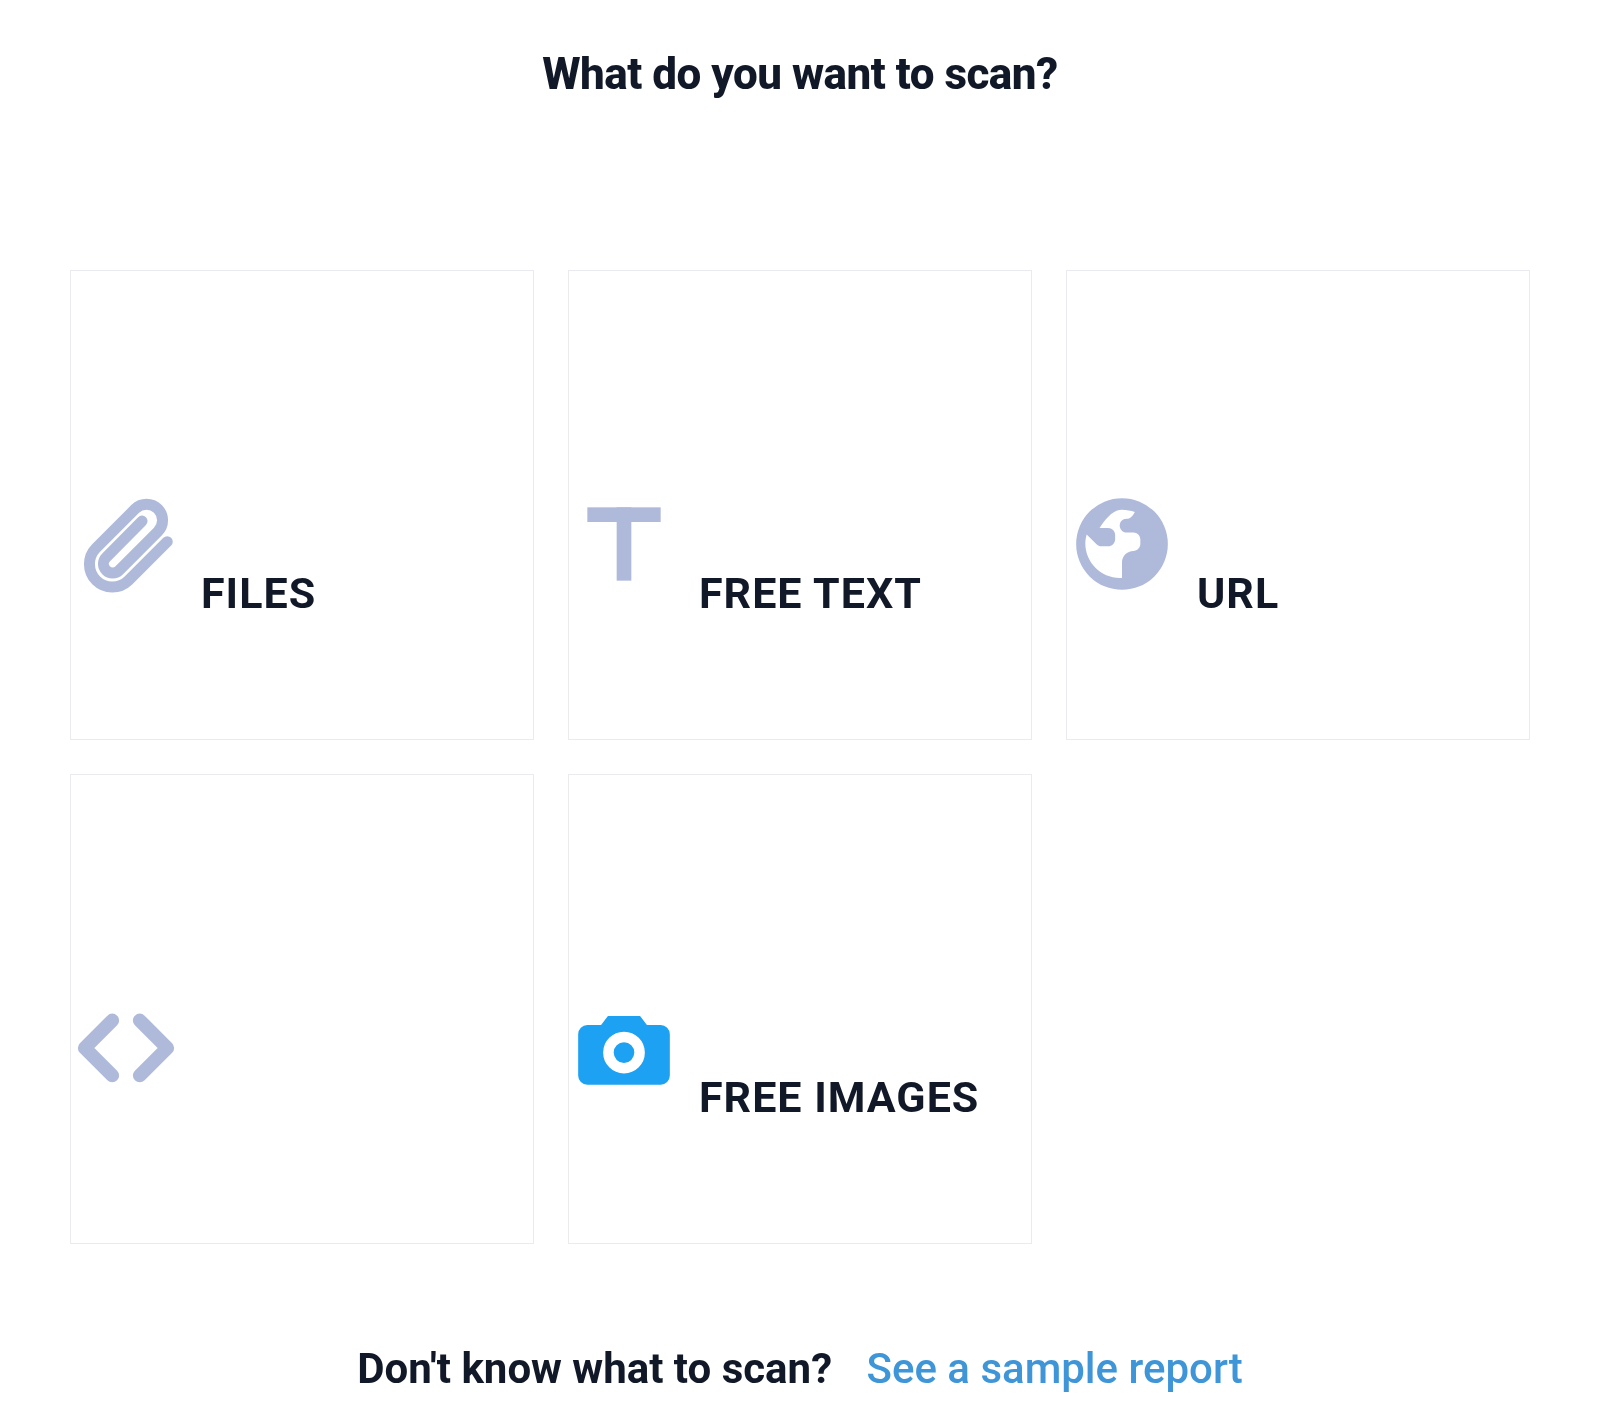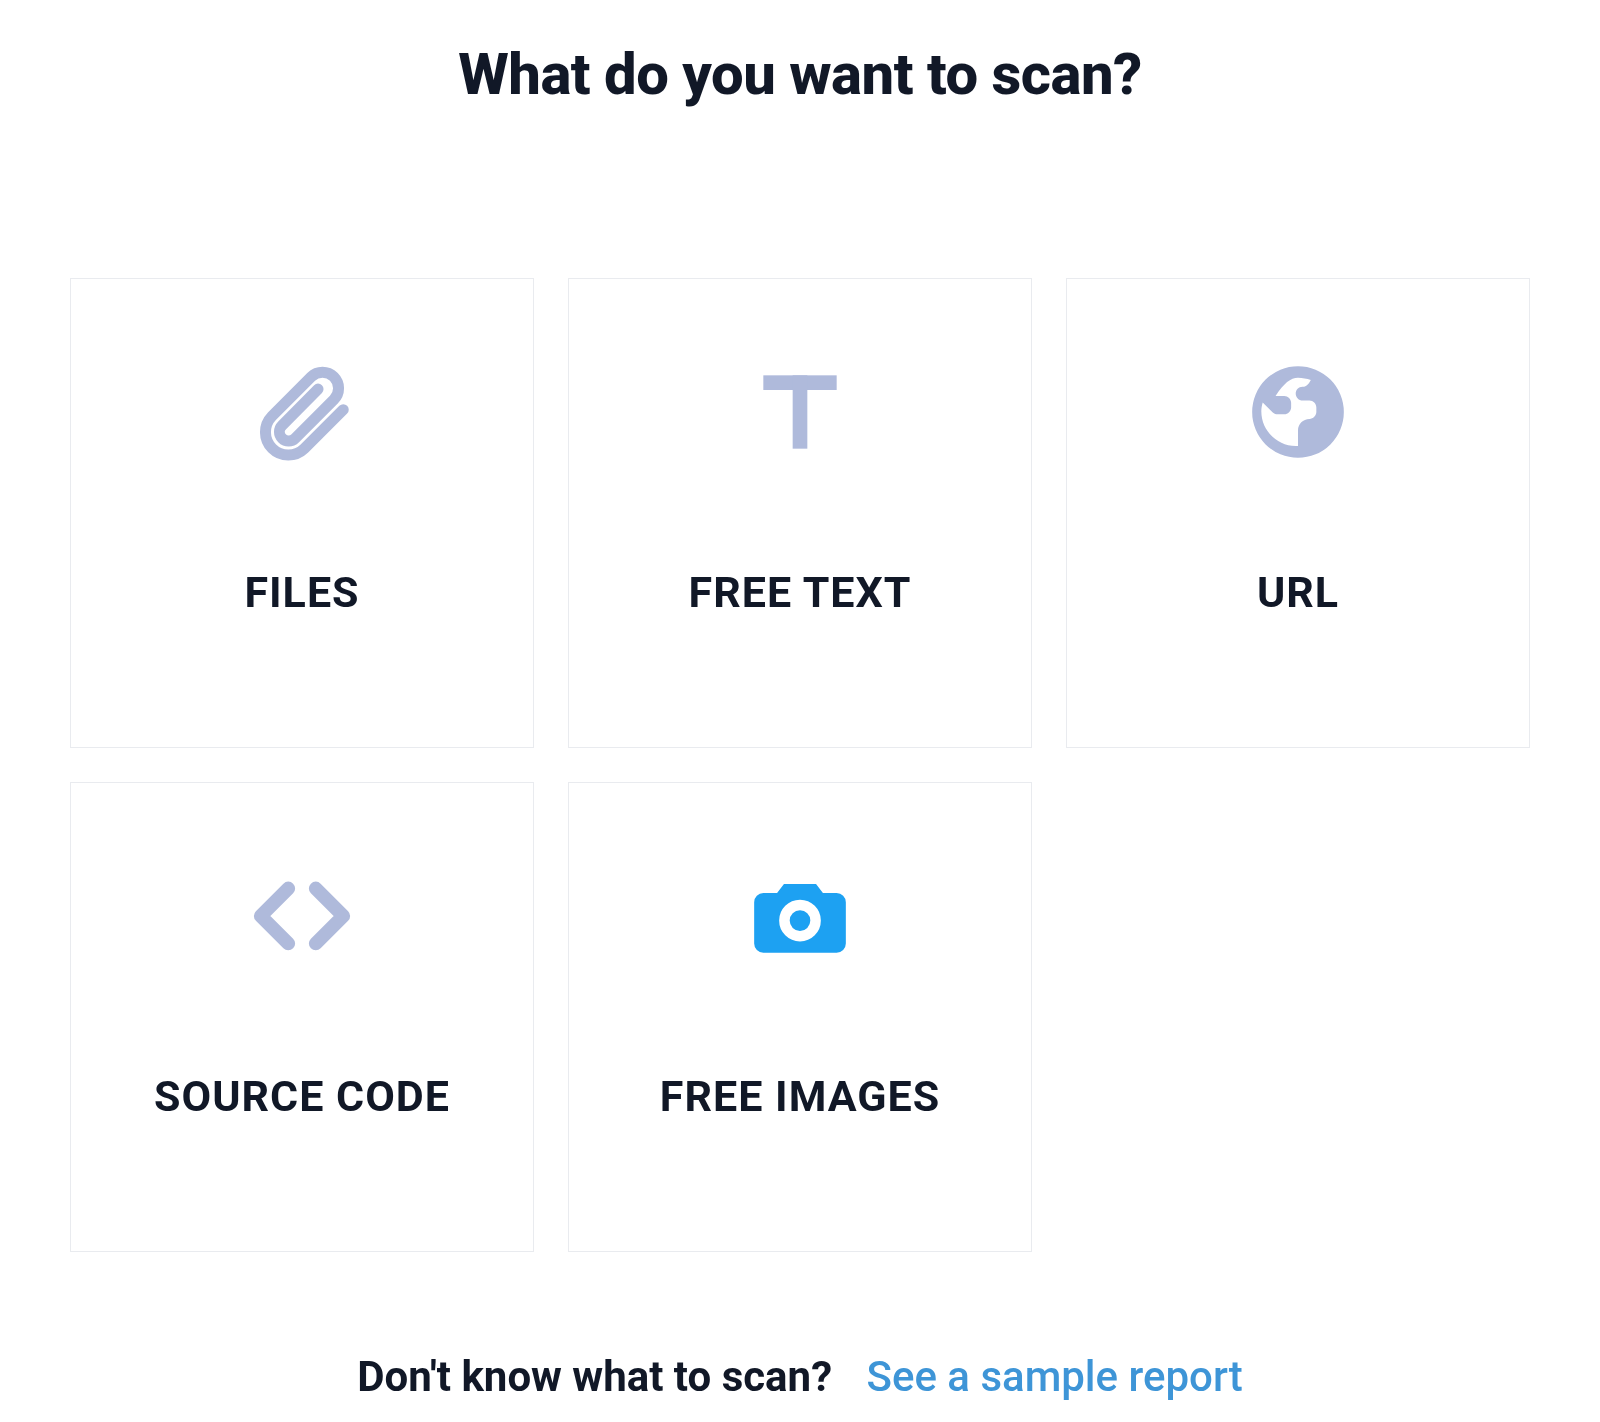--- a/index.html
+++ b/index.html
@@ -16,39 +16,39 @@
     background: #ffffff;
     font-family: -apple-system, BlinkMacSystemFont, "Segoe UI", Roboto, "Helvetica Neue", Arial, sans-serif;
     color: var(--text-dark);
   }
   .page {
     width: 1600px;
     min-height: 1422px;
     padding: 40px 70px 80px 70px;
   }
   h1.page-title {
-    margin: 0;
+    margin: 8px;
     text-align: center;
-    font-size: 58px;
+    font-size: 44px;
     font-weight: 800;
     letter-spacing: -0.5px;
     color: var(--text-dark);
   }
   .grid {
     margin-top: 170px;
     display: grid;
     grid-template-columns: repeat(3, 1fr);
     gap: 34px;
   }
   .card {
     border: 1px solid var(--card-border);
     background: #fff;
     height: 470px;
     display: flex;
-    flex-direction: column;
+    flex-direction: row;
     align-items: center;
     justify-content: flex-start;
     padding-top: 78px;
     cursor: pointer;
   }
   .card .icon {
     width: 110px;
     height: 110px;
     display: flex;
     align-items: center;
@@ -118,21 +118,20 @@
       <div class="card-label">URL</div>
     </div>
 
     <div class="card">
       <div class="icon">
         <svg viewBox="0 0 24 24" fill="none" stroke="#AFBADB" stroke-width="3" stroke-linecap="round" stroke-linejoin="round">
           <polyline points="9 6 3 12 9 18"></polyline>
           <polyline points="15 6 21 12 15 18"></polyline>
         </svg>
       </div>
-      <div class="card-label">SOURCE CODE</div>
     </div>
 
 
     <div class="card">
       <div class="icon">
         <svg viewBox="0 0 24 24">
           <path fill="#1DA1F2" d="M4 7 h3 l1.5 -2 h7 L17 7 h3 a2 2 0 0 1 2 2 v9 a2 2 0 0 1 -2 2 H4 a2 2 0 0 1 -2 -2 V9 a2 2 0 0 1 2 -2 z"></path>
           <circle cx="12" cy="13" r="3.4" fill="none" stroke="#ffffff" stroke-width="2.3"></circle>
         </svg>
       </div>

